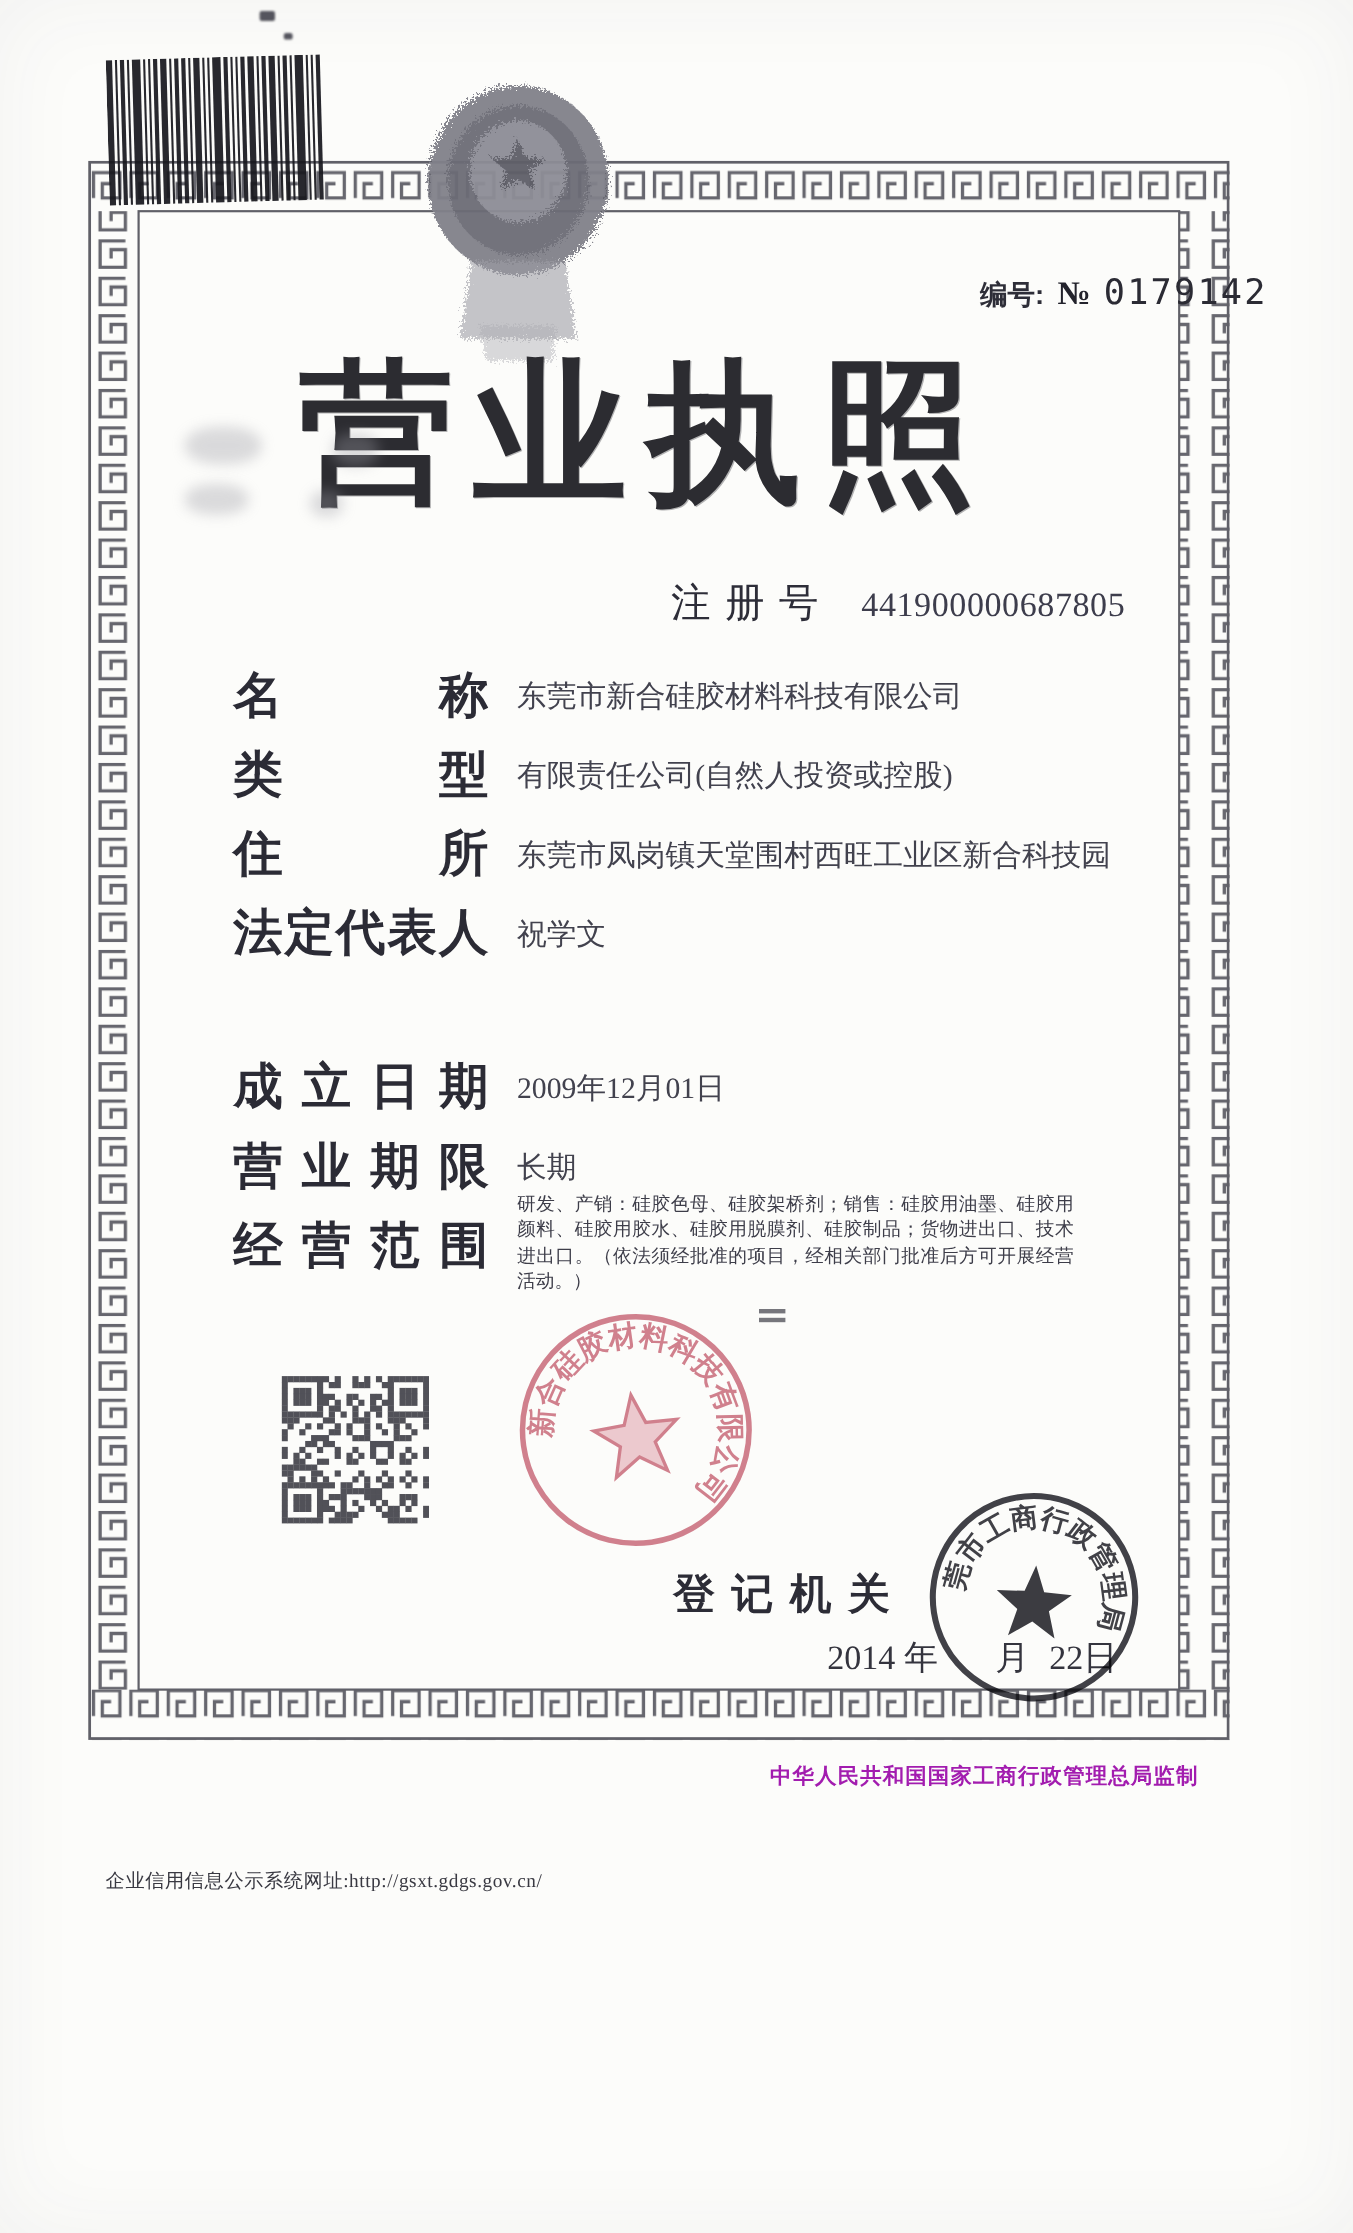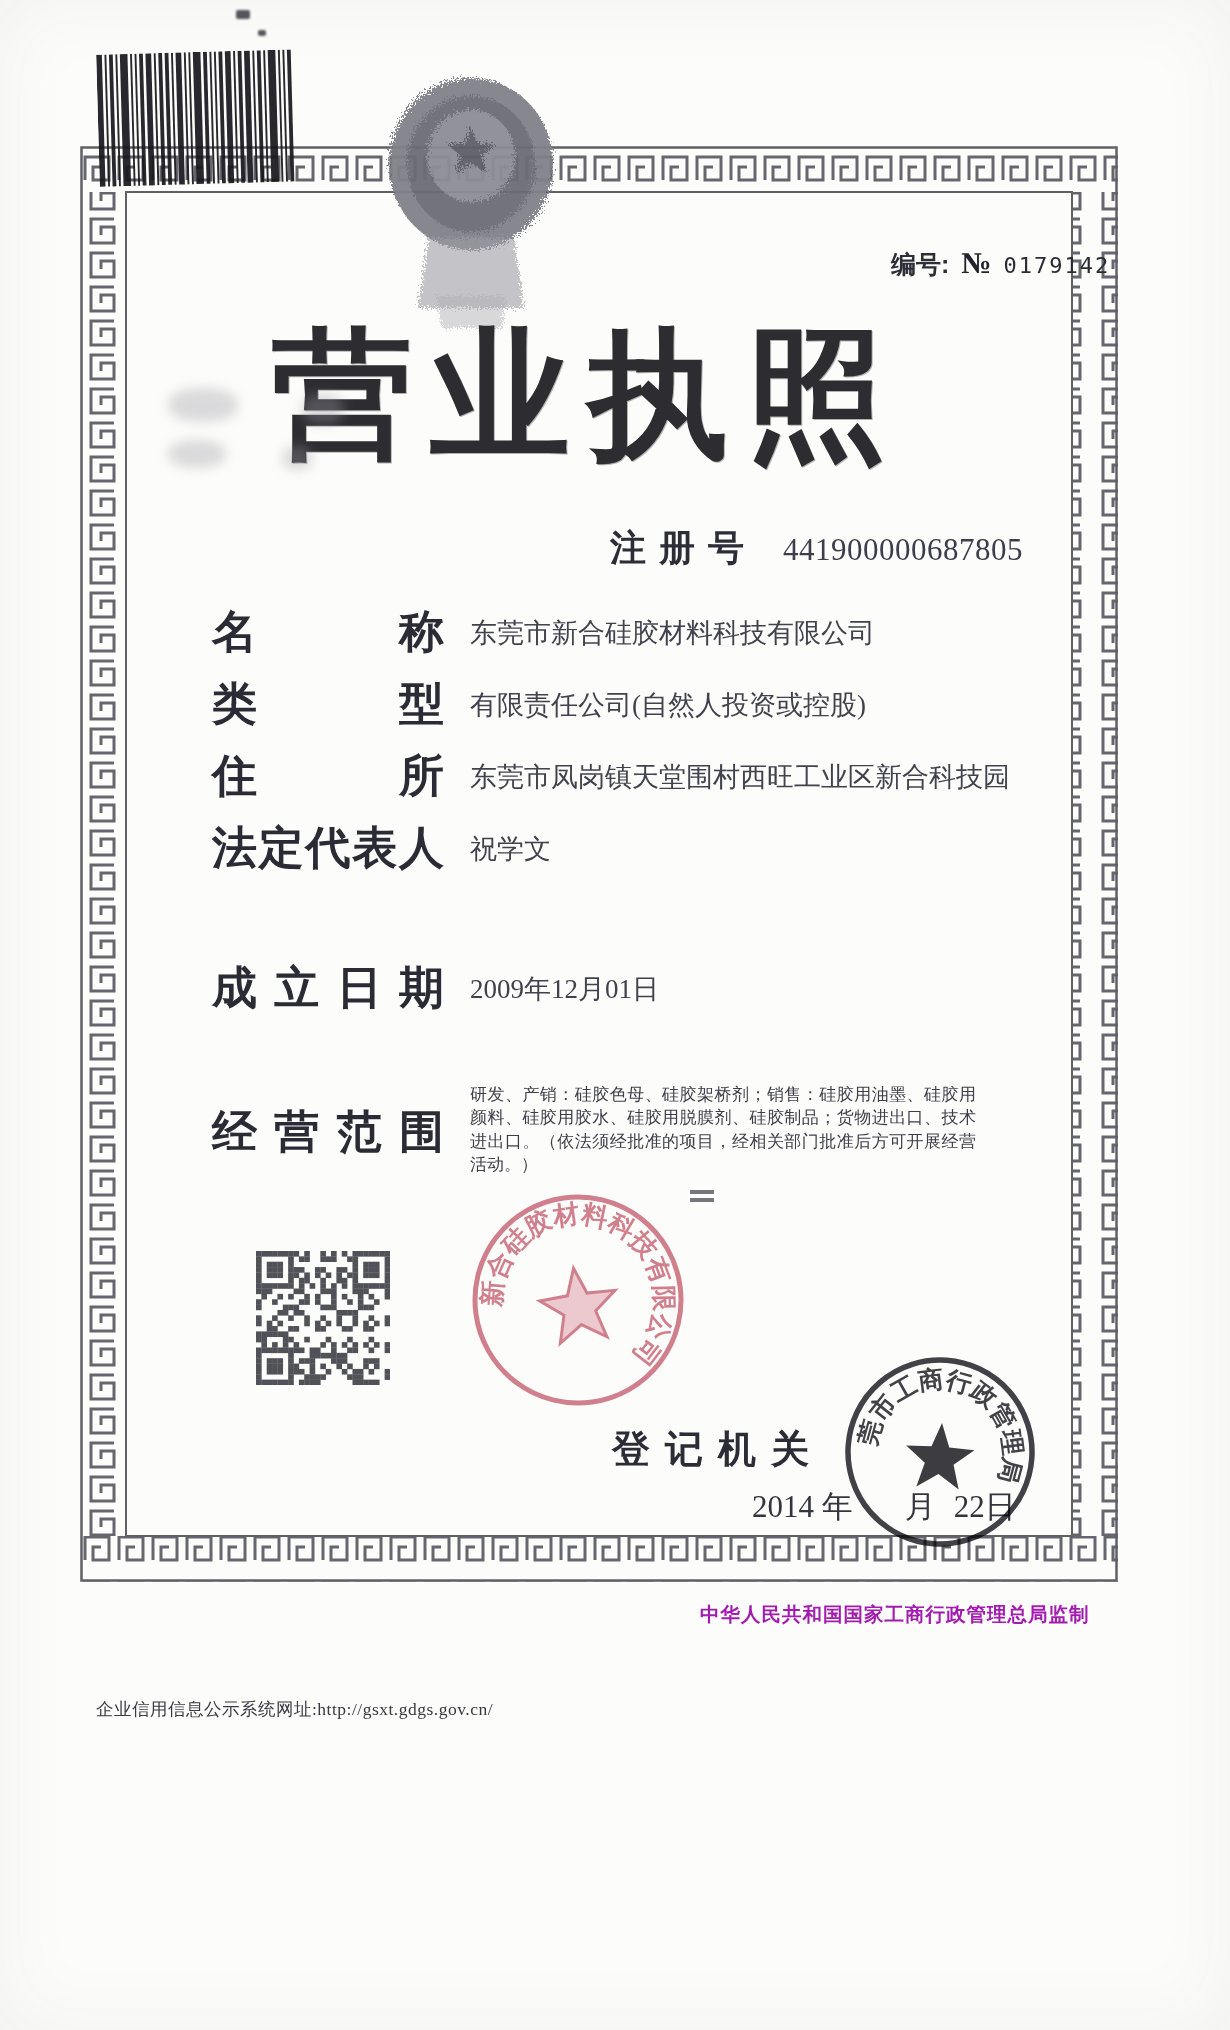--- a/index.html
+++ b/index.html
@@ -5,29 +5,29 @@
   html,body{margin:0;padding:0;background:#e8e8e6;}
   .page{position:relative;width:1230px;height:2030px;background:#fcfcfa;overflow:hidden;
         font-family:"Liberation Sans","DejaVu Sans",sans-serif;color:#33333c;
         box-shadow:inset 0 0 80px rgba(60,60,70,0.05);}
   
   .frame-svg{position:absolute;left:80px;top:146px;}
   
   .serial{position:absolute;left:891px;top:246px;display:flex;align-items:baseline;gap:12px;}
   .serial .lbl{font-size:25px;font-weight:600;color:#2e2e38;}
   .serial .nomark{font-family:"Liberation Serif","DejaVu Serif",serif;font-weight:700;font-size:30px;color:#23232c;}
-  .serial .num{font-family:"DejaVu Sans Mono",monospace;font-size:22px;letter-spacing:2px;color:#2b2b34;}
+  .serial .num{font-family:"DejaVu Sans Mono",monospace;font-size:32px;letter-spacing:2px;color:#2b2b34;}
   
   .title{position:absolute;left:272px;top:312px;width:614px;font-size:140px;line-height:1.2;
          font-family:"Liberation Serif","DejaVu Serif",serif;font-weight:700;color:#2c2c31;
          text-align:justify;text-align-last:justify;letter-spacing:0;text-shadow:1px 1px 0 rgba(40,40,45,.35);}
   
   .regline{position:absolute;left:610px;top:524px;display:flex;align-items:baseline;gap:26px;
            font-family:"Liberation Serif","DejaVu Serif",serif;}
-  .regline .rlbl{font-size:36px;font-weight:700;letter-spacing:13px;color:#2d2d38;}
+  .regline .rlbl{font-size:36px;font-weight:400;letter-spacing:13px;color:#2d2d38;}
   .regline .rnum{font-size:31px;letter-spacing:.5px;color:#3d3d4c;}
   
   .row{position:absolute;left:212px;display:flex;align-items:center;}
   .flabel{width:232px;font-size:45px;line-height:1.1;font-weight:600;color:#2b2b35;
           font-family:"Liberation Serif","DejaVu Serif",serif;
           text-align:justify;text-align-last:justify;}
   .fvalue{margin-left:26px;font-size:27px;color:#42424e;white-space:nowrap;
           font-family:"Liberation Serif","DejaVu Serif",serif;}
   .scopeval{position:absolute;left:470px;top:1083px;width:506px;font-size:17px;line-height:1.38;
             color:#3d3d49;text-align:justify;font-family:"Liberation Serif","DejaVu Serif",serif;}
@@ -166,20 +166,24 @@
     <div class="flabel">法定代表人</div>
     <div class="fvalue">祝学文</div>
   </div>
   <div class="row" style="top:752px">
     <div class="flabel">住所</div>
     <div class="fvalue">东莞市凤岗镇天堂围村西旺工业区新合科技园</div>
   </div>
   <div class="row" style="top:964px">
     <div class="flabel">成立日期</div>
     <div class="fvalue">2009年12月01日</div>
+  </div>
+  <div class="row" style="top:1036px">
+    <div class="flabel">营业期限</div>
+    <div class="fvalue">长期</div>
   </div>
   <div class="row" style="top:1108px">
     <div class="flabel">经营范围</div>
   </div>
   <div class="scopeval">研发、产销：硅胶色母、硅胶架桥剂；销售：硅胶用油墨、硅胶用颜料、硅胶用胶水、硅胶用脱膜剂、硅胶制品；货物进出口、技术进出口。（依法须经批准的项目，经相关部门批准后方可开展经营活动。）</div>
   <div class="scope-smear">
       <div></div>
       <div></div>
     </div>
 

